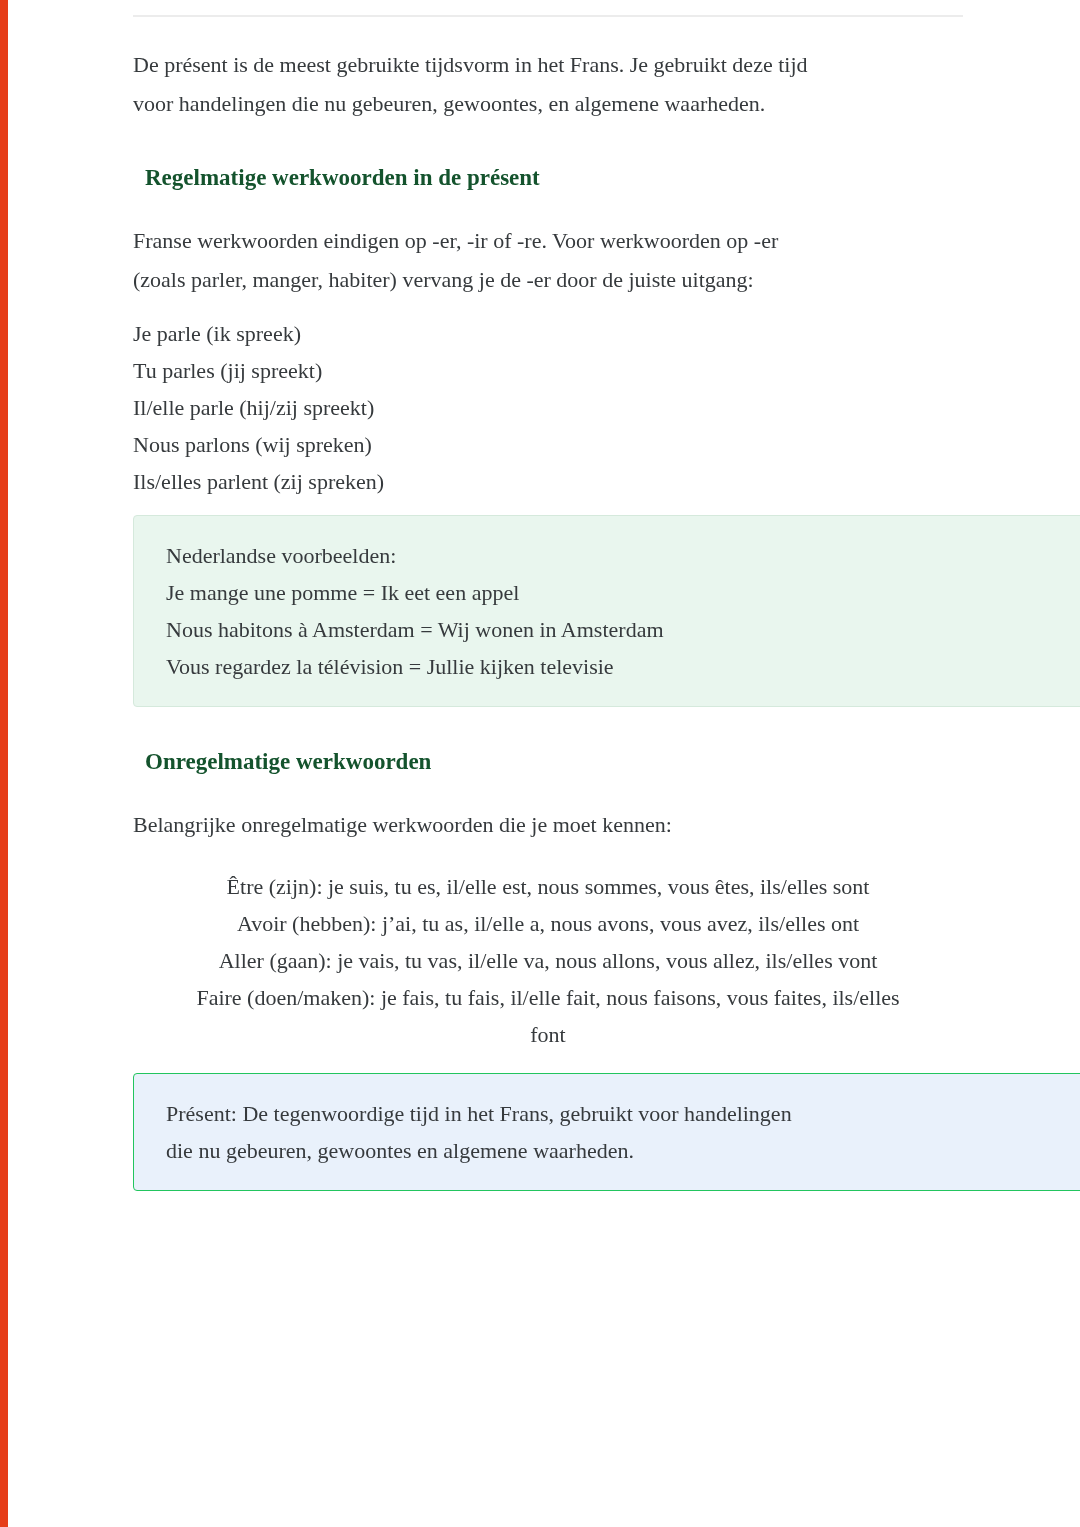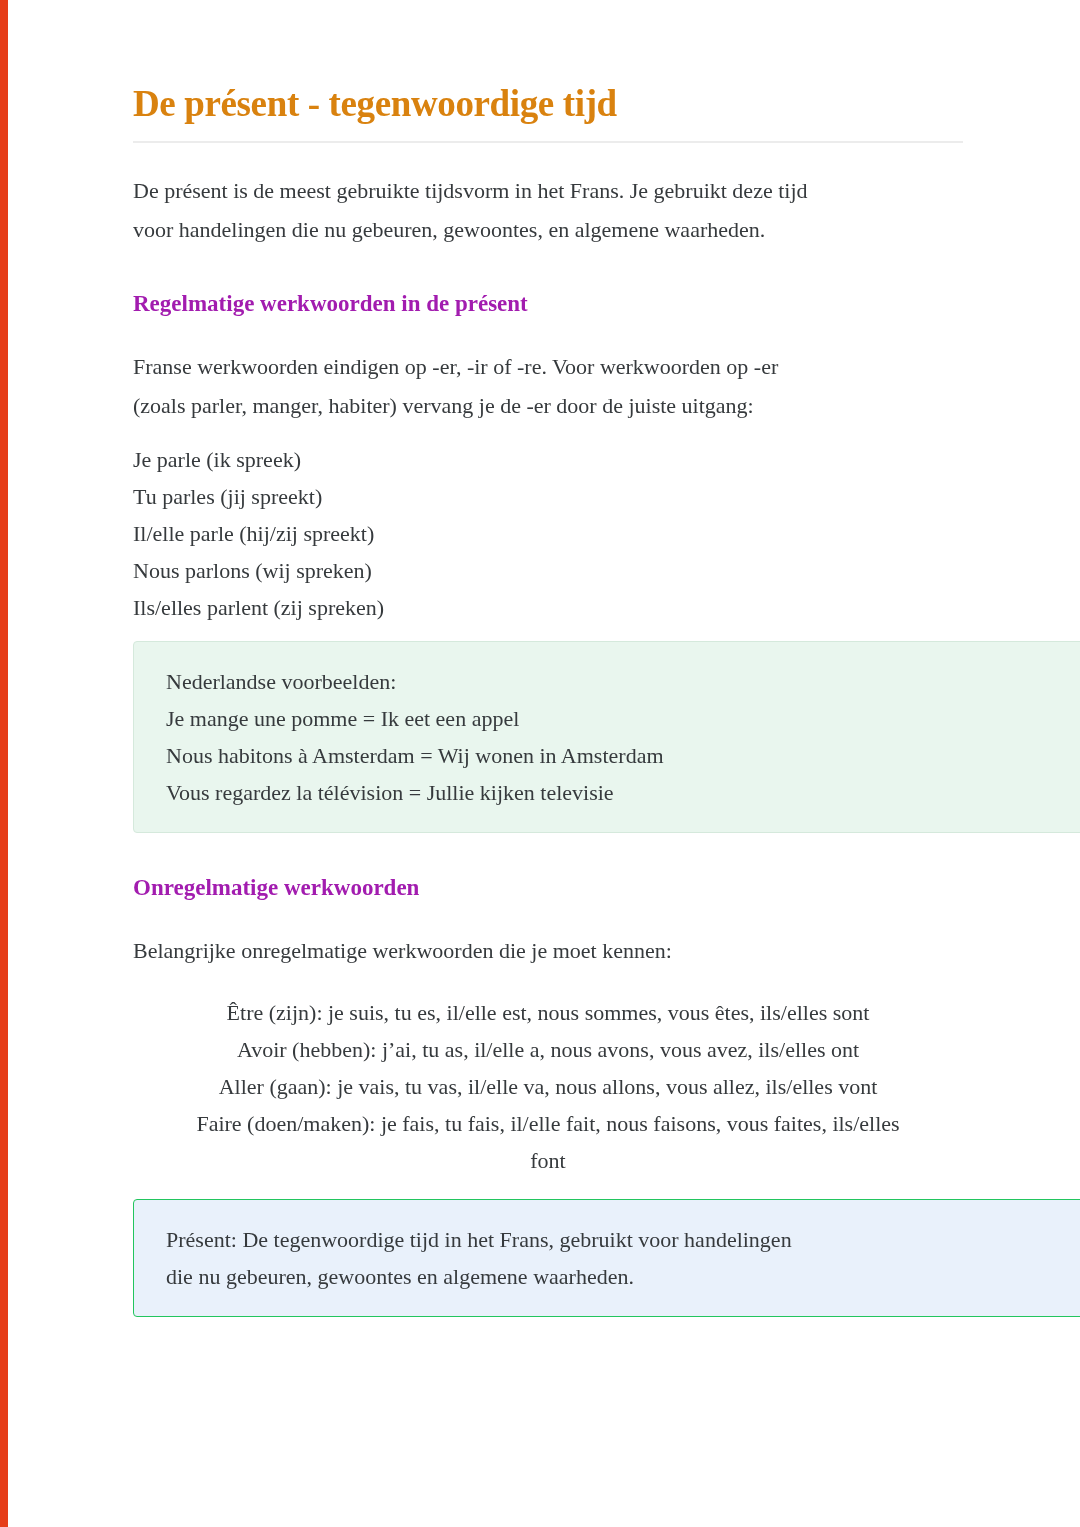--- a/index.html
+++ b/index.html
@@ -42,25 +42,25 @@
   .para {
     margin-top: 28px;
     font-size: 22px;
   }
   .line {
     line-height: 39px;
     white-space: nowrap;
   }
   .list .line { line-height: 37px; }
   h2.sub-heading {
-    margin: 40px 0 0 0;
+    margin: 40px 0 0 12px;
     font-size: 23px;
     line-height: 30px;
     font-weight: 700;
-    color: #a21caf;
+    color: #14532d;
     white-space: nowrap;
   }
   .conj-list { margin-top: 16px; font-size: 22px; }
   .verb-list { margin-top: 24px; font-size: 22px; text-align: center; }
   .callout {
     box-sizing: border-box;
     width: 968px;
     border-radius: 4px;
     padding: 21px 32px;
     font-size: 22px;
@@ -78,21 +78,20 @@
   }
   .spacer-h2 { margin-top: 36px; }
 </style>
 </head>
 <body>
 
 <div class="accent-bar"></div>
 
 <div class="content">
 
-  <h1 class="page-title">De présent - tegenwoordige tijd</h1>
 
   <hr class="divider">
 
   <div class="para">
     <div class="line">De présent is de meest gebruikte tijdsvorm in het Frans. Je gebruikt deze tijd</div>
     <div class="line">voor handelingen die nu gebeuren, gewoontes, en algemene waarheden.</div>
   </div>
 
   <h2 class="sub-heading">Regelmatige werkwoorden in de présent</h2>
 

